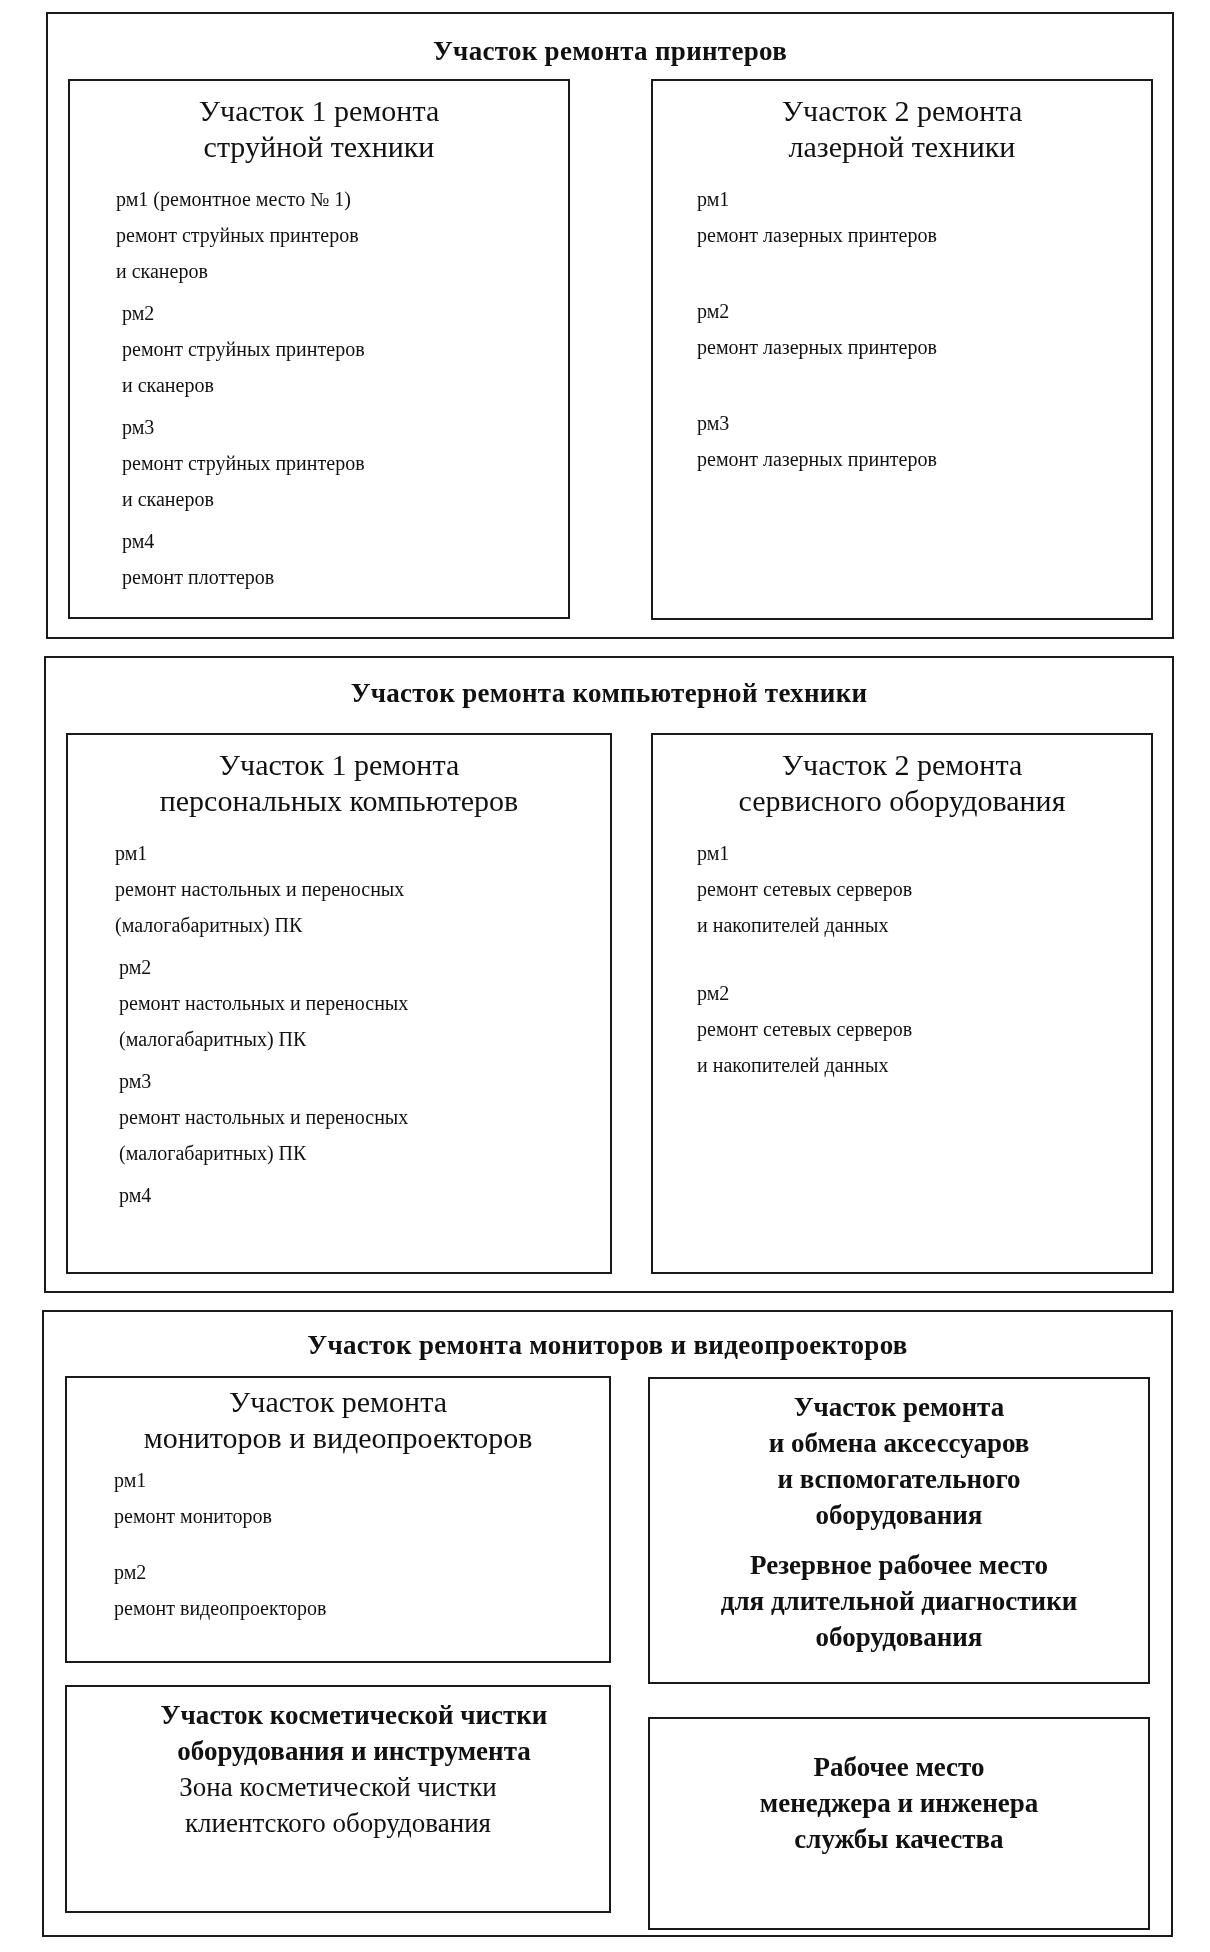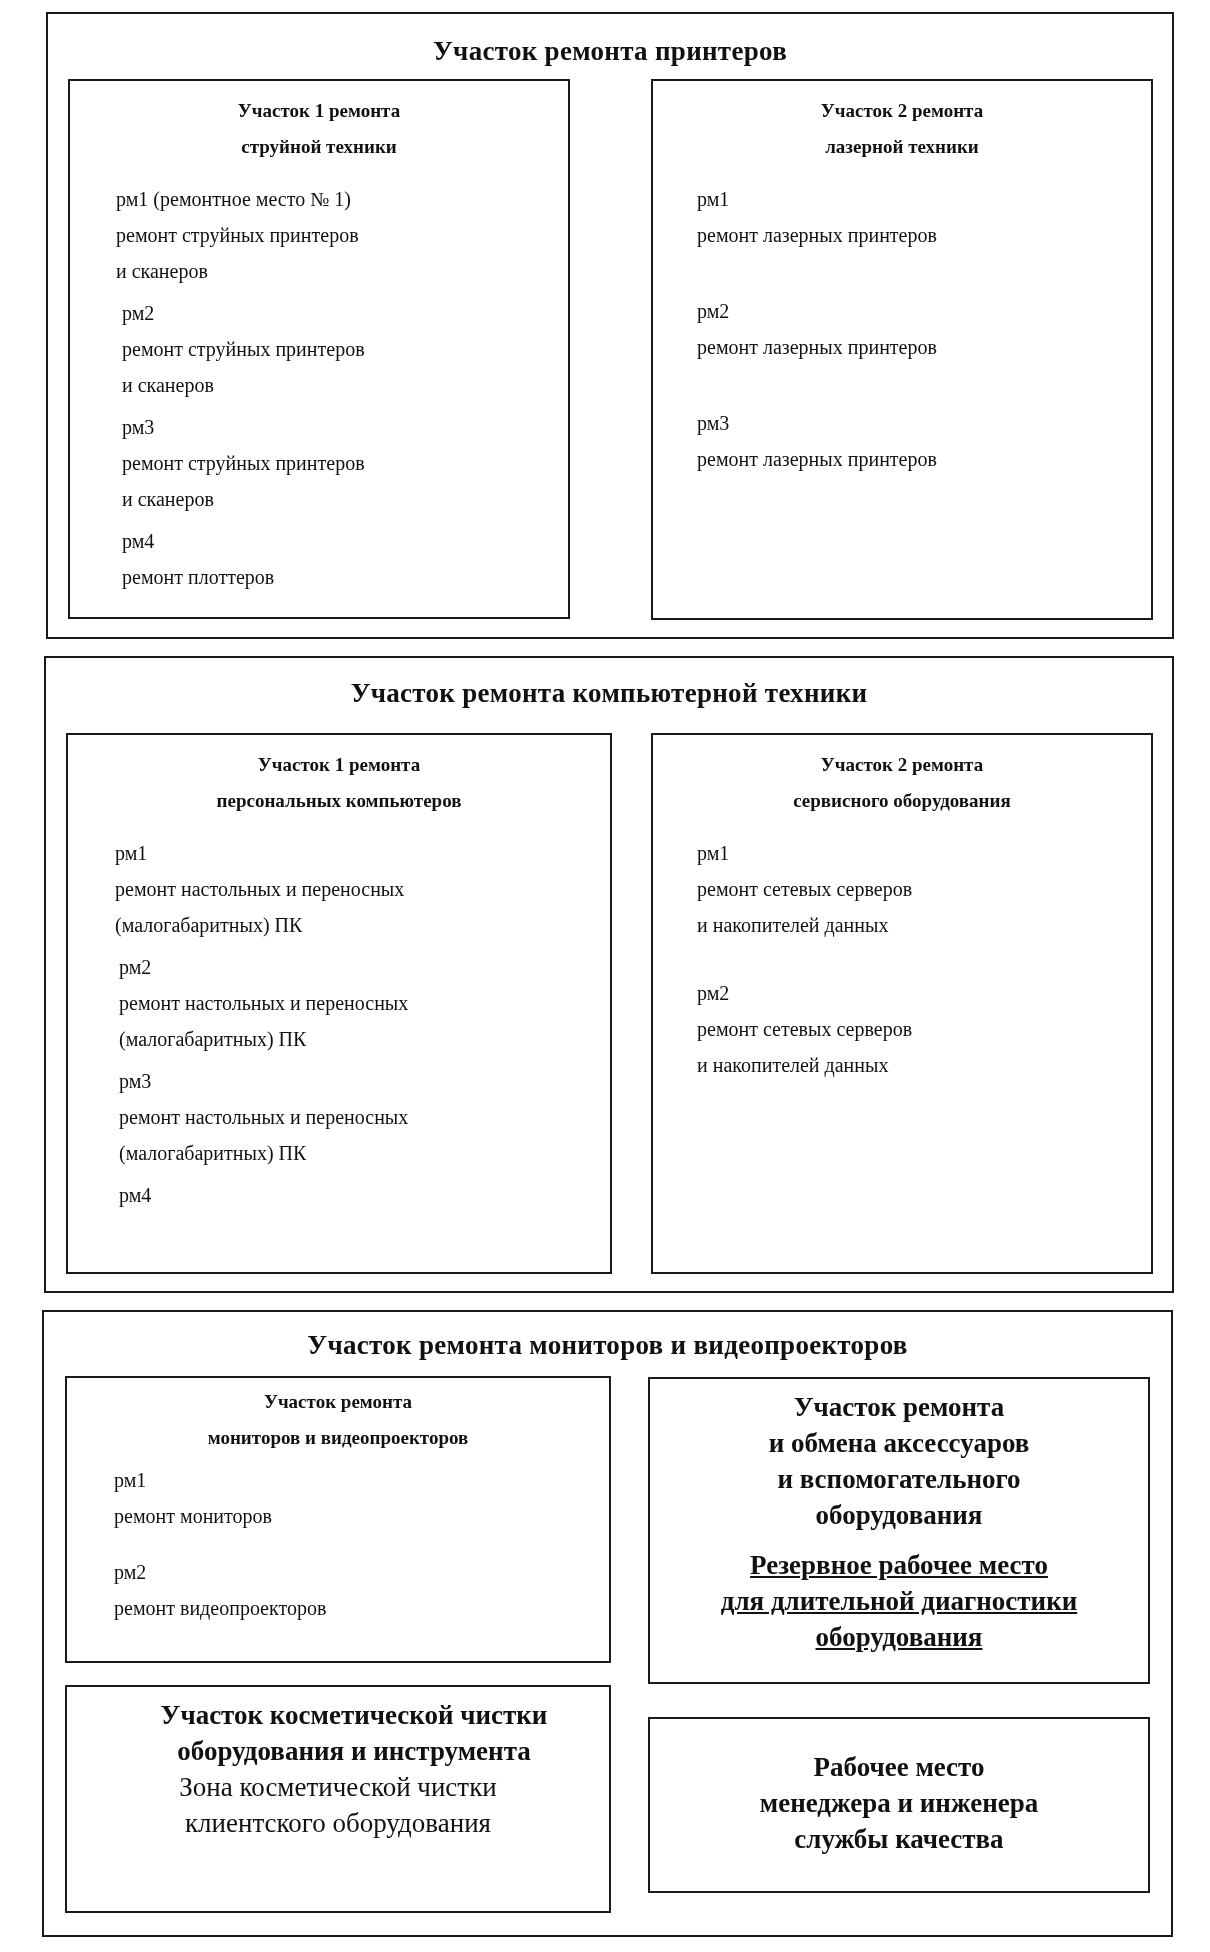--- a/index.html
+++ b/index.html
@@ -1,21 +1,21 @@
 <!DOCTYPE html>
 <html><head>
 <meta charset="utf-8">
 <style>
   html, body { margin: 0; padding: 0; background: #ffffff; }
   body { width: 1210px; height: 1952px; position: relative; overflow: hidden;
          font-family: "Liberation Serif", "DejaVu Serif", serif; color: #111; }
   .box { position: absolute; border: 2px solid #1a1a1a; box-sizing: border-box; background: #fff; }
   .sec-title { position: absolute; left: 0; right: 0; text-align: center;
                font-weight: bold; font-size: 27px; letter-spacing: 0.3px; }
-  .sub-title { text-align: center; font-weight: bold; font-size: 19px; line-height: 36px; }
+  .sub-title { text-align: center; font-weight: normal; font-size: 30px; line-height: 36px; }
   .list { font-size: 20px; line-height: 36px; }
   .item { margin-bottom: 6px; }
   .item .code, .item .desc { display: block; white-space: pre-line; }
   .center-bold { text-align: center; font-weight: bold; font-size: 27px; line-height: 36px; }
   .center-plain { text-align: center; font-size: 27px; line-height: 36px; }
 </style>
 </head>
 <body>
 
 <div class="box" style="left:46px; top:12px; width:1128px; height:627px;">
@@ -124,27 +124,27 @@
       <span class="code">рм2</span>
       <span class="desc">ремонт видеопроекторов</span>
     </div>
   </div>
 </div>
 <div class="box" style="left:648px; top:1377px; width:502px; height:307px;">
   <div class="center-bold" style="white-space:pre-line; margin-top:10px;">Участок ремонта
 и обмена аксессуаров
 и вспомогательного
 оборудования</div>
-  <div class="center-bold" style="white-space:pre-line; margin-top:14px;text-decoration:underline;">Резервное рабочее место
+  <div class="center-bold" style="white-space:pre-line; margin-top:14px;">Резервное рабочее место
 для длительной диагностики
 оборудования</div>
 </div>
 <div class="box" style="left:65px; top:1685px; width:546px; height:228px;">
   <div class="center-bold" style="white-space:pre-line; margin-top:10px;padding-left:32px;">Участок косметической чистки
 оборудования и инструмента</div>
   <div class="center-plain" style="white-space:pre-line; ">Зона косметической чистки
 клиентского оборудования</div>
 </div>
-<div class="box" style="left:648px; top:1717px; width:502px; height:176px;">
+<div class="box" style="left:648px; top:1717px; width:502px; height:213px;">
   <div class="center-bold" style="white-space:pre-line; margin-top:30px;">Рабочее место
 менеджера и инженера
 службы качества</div>
 </div>
 
 </body></html>

